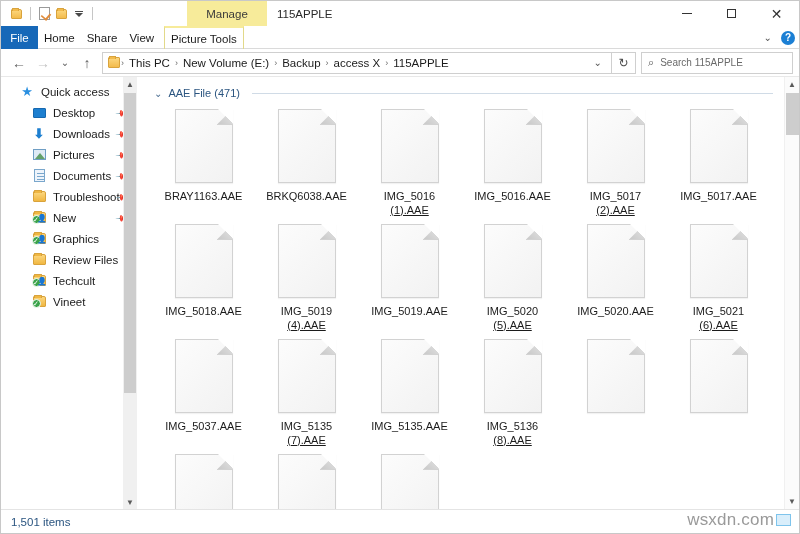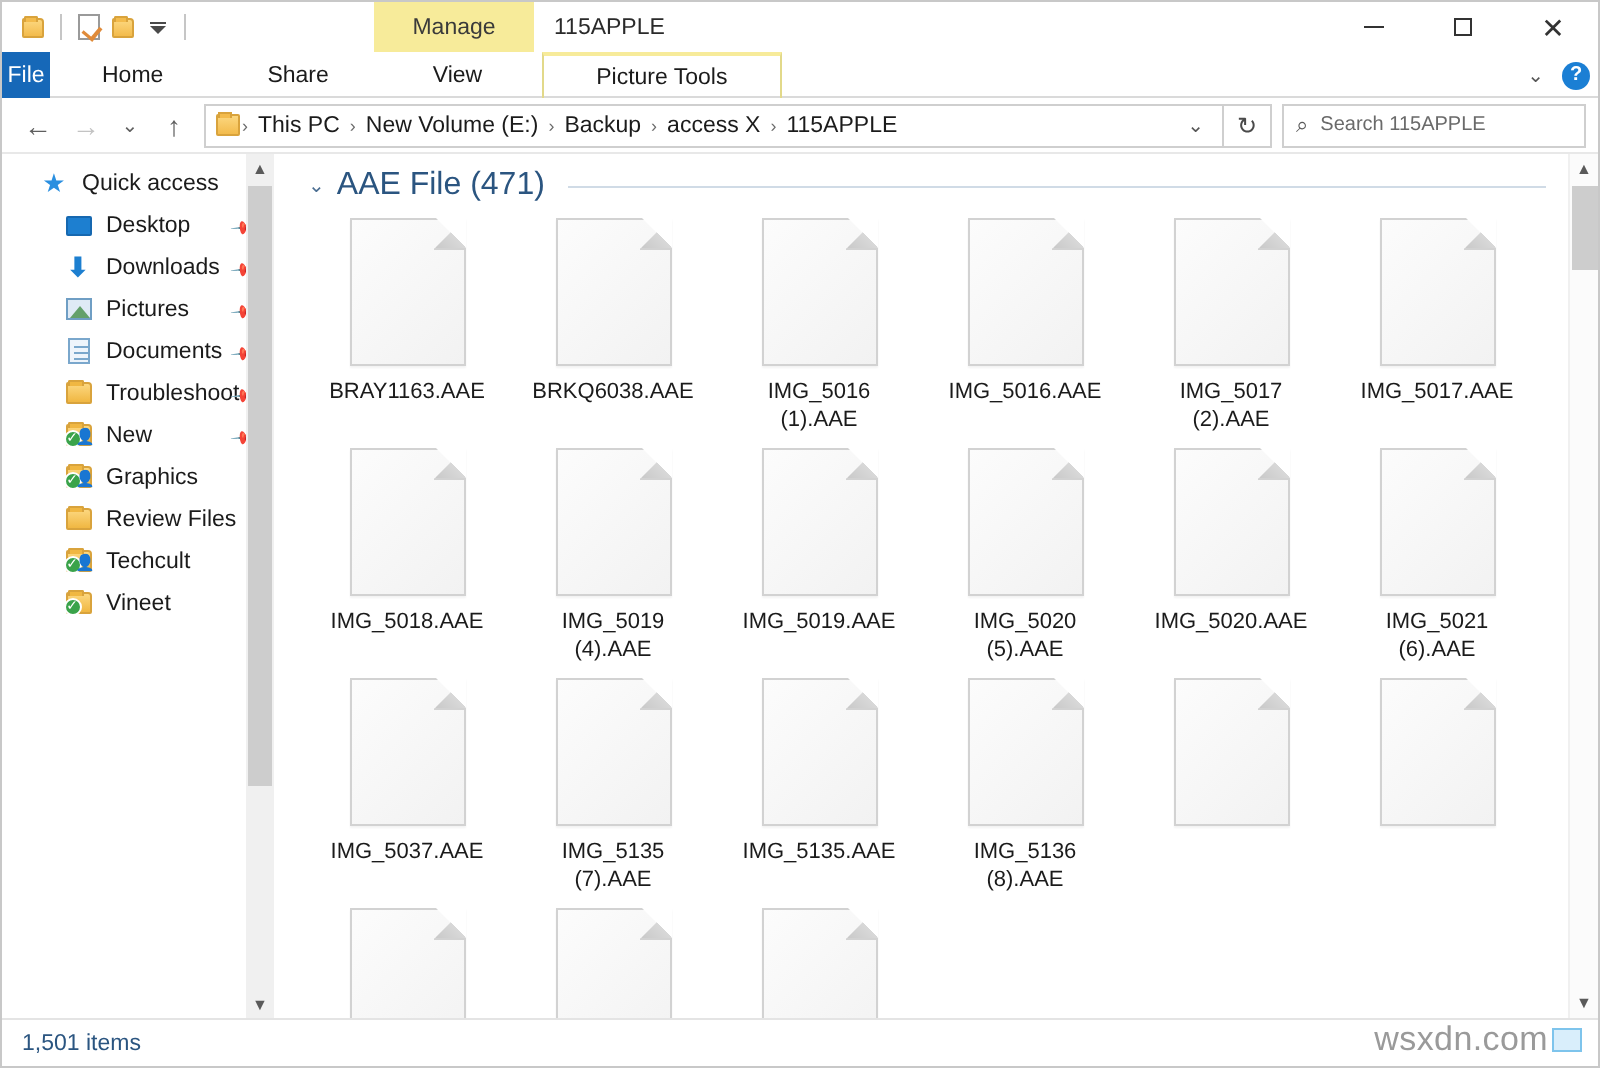--- a/index.html
+++ b/index.html
@@ -77,23 +77,23 @@
   .wbtn.close span { font-size: 14px; line-height: 1; color:#333; }
 
   
   .tabsrow {
     height: 23px; flex: 0 0 23px; position: relative;
     background: #ffffff; display: flex; align-items: stretch;
     border-bottom: 1px solid #dadada;
   }
   .tab {
     display:flex; align-items:center; justify-content:center;
-    font-size: 11.5px; color: #1b1b1b; padding: 0 26px; height: 23px;
-  }
-  .tab.file { background:#1668b8; color:#ffffff; width:24px; padding:4px; }
+    font-size: 11.5px; color: #1b1b1b; padding: 0 6px; height: 23px;
+  }
+  .tab.file { background:#1668b8; color:#ffffff; width:37px; padding:4px; }
   .tab.ctx {
     border-left:1px solid #e2d98a; border-right:1px solid #e2d98a;
     border-top: 2px solid #f7eb9a;
     margin-left: 4px;
   }
   .ribbon-right { position:absolute; right:4px; top:0; height:23px; display:flex; align-items:center; gap:9px; }
   .ribbon-chev { color:#555; font-size:10px; }
   .help-ic {
     width:14px; height:14px; border-radius:50%;
     background:#1b7fd4; color:#fff; font-size:10px; font-weight:bold;
@@ -194,21 +194,21 @@
   .sb-thumb-sidebar {
     position:absolute; left:1px; top:16px; width:12px; height:300px; background:#cdcdcd;
   }
 
   
   .content { flex: 1 1 auto; position: relative; overflow: hidden; background:#ffffff; border-left:1px solid #ffffff;}
   .grouphdr {
     display:flex; align-items:center; gap:6px; padding: 8px 14px 0 16px; height: 24px;
   }
   .grp-chev { font-size: 10px; color:#4a6d91; }
-  .grp-label { font-size: 16px; color: #2b5580; white-space: nowrap; }
+  .grp-label { font-size: 11px; color: #2b5580; white-space: nowrap; }
   .grp-line { flex:1 1 auto; height:1px; background:#d0dbe6; margin-left: 6px; margin-right: 12px;}
 
   .filegrid {
     display: flex; flex-wrap: wrap;
     padding: 4px 0 0 14px;
     width: 772px;
   }
   .filecell {
     width: 103px; height: 115px;
     display:flex; flex-direction:column; align-items:center;
@@ -229,21 +229,21 @@
     content:""; position:absolute; right:-1px; top:-1px;
     width:15px;height:15px;
     background: linear-gradient(225deg, #ffffff 0%, #ffffff 49%, #d8d8d8 50%, #c9c9c9 100%);
     border-left:1px solid #d2d2d2; border-bottom:1px solid #d2d2d2;
     clip-path: polygon(100% 0, 0 100%, 100% 100%);
   }
   .filelabel {
     margin-top: 6px; font-size: 11px; color: #1b1b1b; text-align:center;
     line-height: 14px; width: 100px; word-break: break-word;
   }
-  .filelabel .l2 { display:block; }
+  .filelabel .l2 { display:block;text-decoration:underline; }
 
   .v-scroll {
     position:absolute; right:0; top:0; width:15px; height:100%;
     background:#fbfbfb; border-left:1px solid #f0f0f0;
     display:flex;flex-direction:column;justify-content:space-between;align-items:center;
   }
   .v-arrow { font-size:8px; color:#5a5a5a; height:15px; display:flex;align-items:center;justify-content:center;}
   .v-thumb {
     position:absolute; left:1px; top:16px; width:13px; height:42px; background:#cdcdcd;
   }

